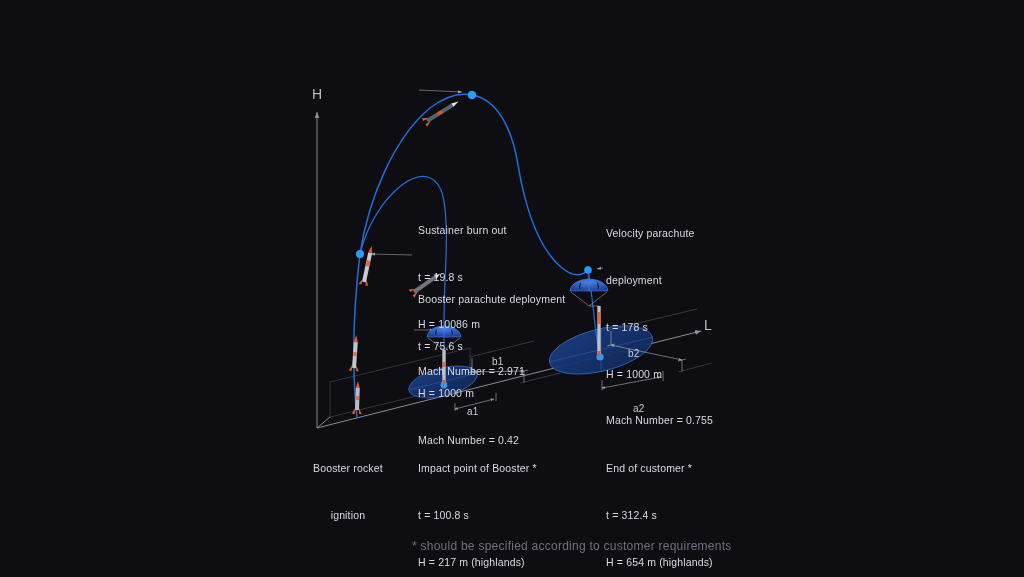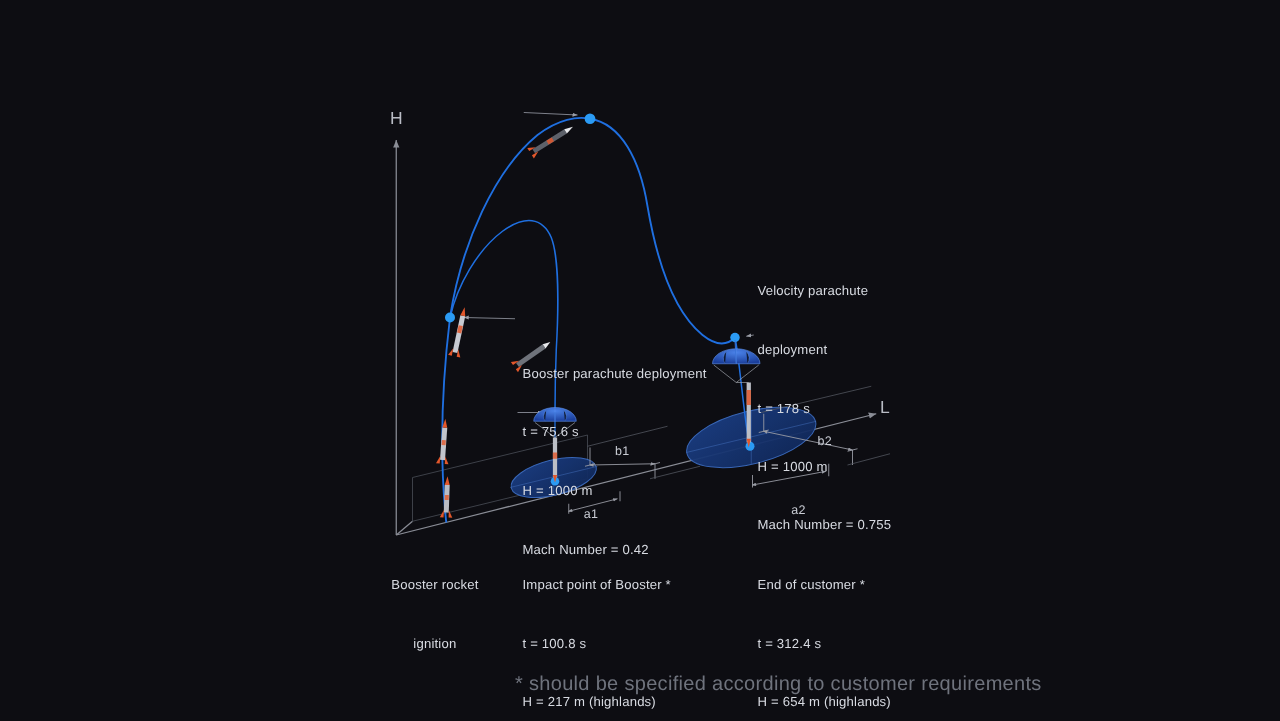--- a/index.html
+++ b/index.html
@@ -41,21 +41,21 @@
     letter-spacing: 0.5px;
   }
   .dim-label {
     position: absolute;
     font-size: 10px;
     color: #c9ccd4;
     letter-spacing: 0.2px;
   }
   .footnote {
     position: absolute;
-    font-size: 16px;
+    font-size: 12px;
     color: #6f737d;
     letter-spacing: 0.25px;
     white-space: pre;
   }
 </style>
 </head>
 <body>
 
 <div id="stage">
 
@@ -246,23 +246,29 @@
       <line x1="589" y1="306" x2="599" y2="306" stroke="#aeb2ba" stroke-width="0.5"></line>
     </g>
   </svg>
 
   <div class="axis-label" style="left:312px; top:86px;">H</div>
   <div class="axis-label" style="left:704px; top:317px;">L</div>
 
   <div class="dim-label" style="left:467px; top:406px;">a1</div>
   <div class="dim-label" style="left:492px; top:356px;text-align:right;">b1</div>
   <div class="dim-label" style="left:633px; top:403px;">a2</div>
-  <div class="dim-label" style="left:654px; top:348px;">b2</div>
-
-
+  <div class="dim-label" style="left:628px; top:348px;">b2</div>
+
+
+  <div class="txt" style="left:418px; top:192px;">
+    <span class="hd">Sustainer burn out</span>
+    <span class="hd">t = 19.8 s</span>
+    <span class="hd">H = 10086 m</span>
+    <span class="hd">Mach Number = 2.971</span>
+  </div>
 
   <div class="txt" style="left:606px; top:195px;">
     <span class="hd">Velocity parachute</span>
     <span class="hd">deployment</span>
     <span class="hd">t = 178 s</span>
     <span class="hd">H = 1000 m</span>
     <span class="hd">Mach Number = 0.755</span>
   </div>
 
   <div class="txt" style="left:418px; top:261px;">

